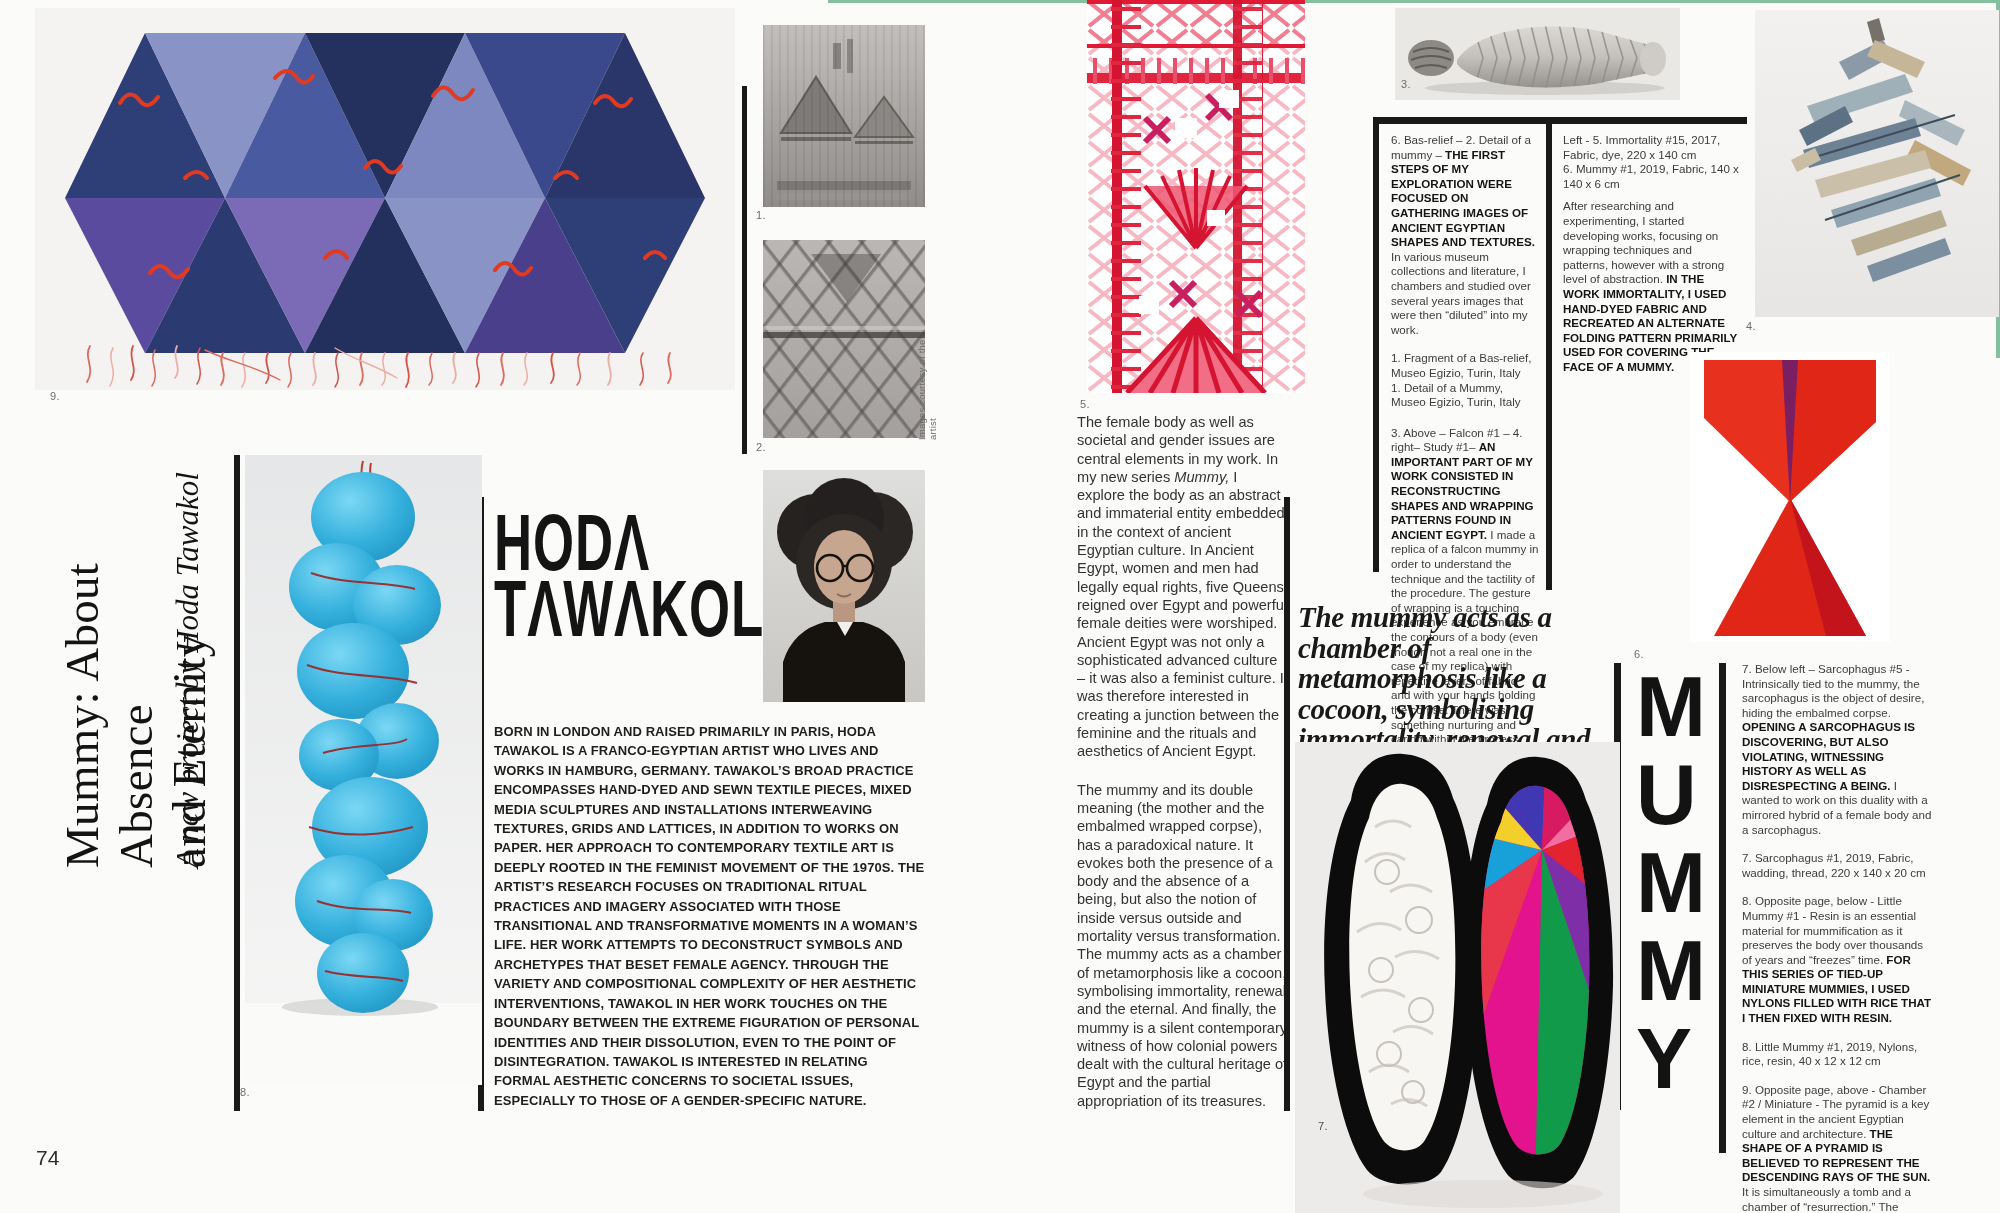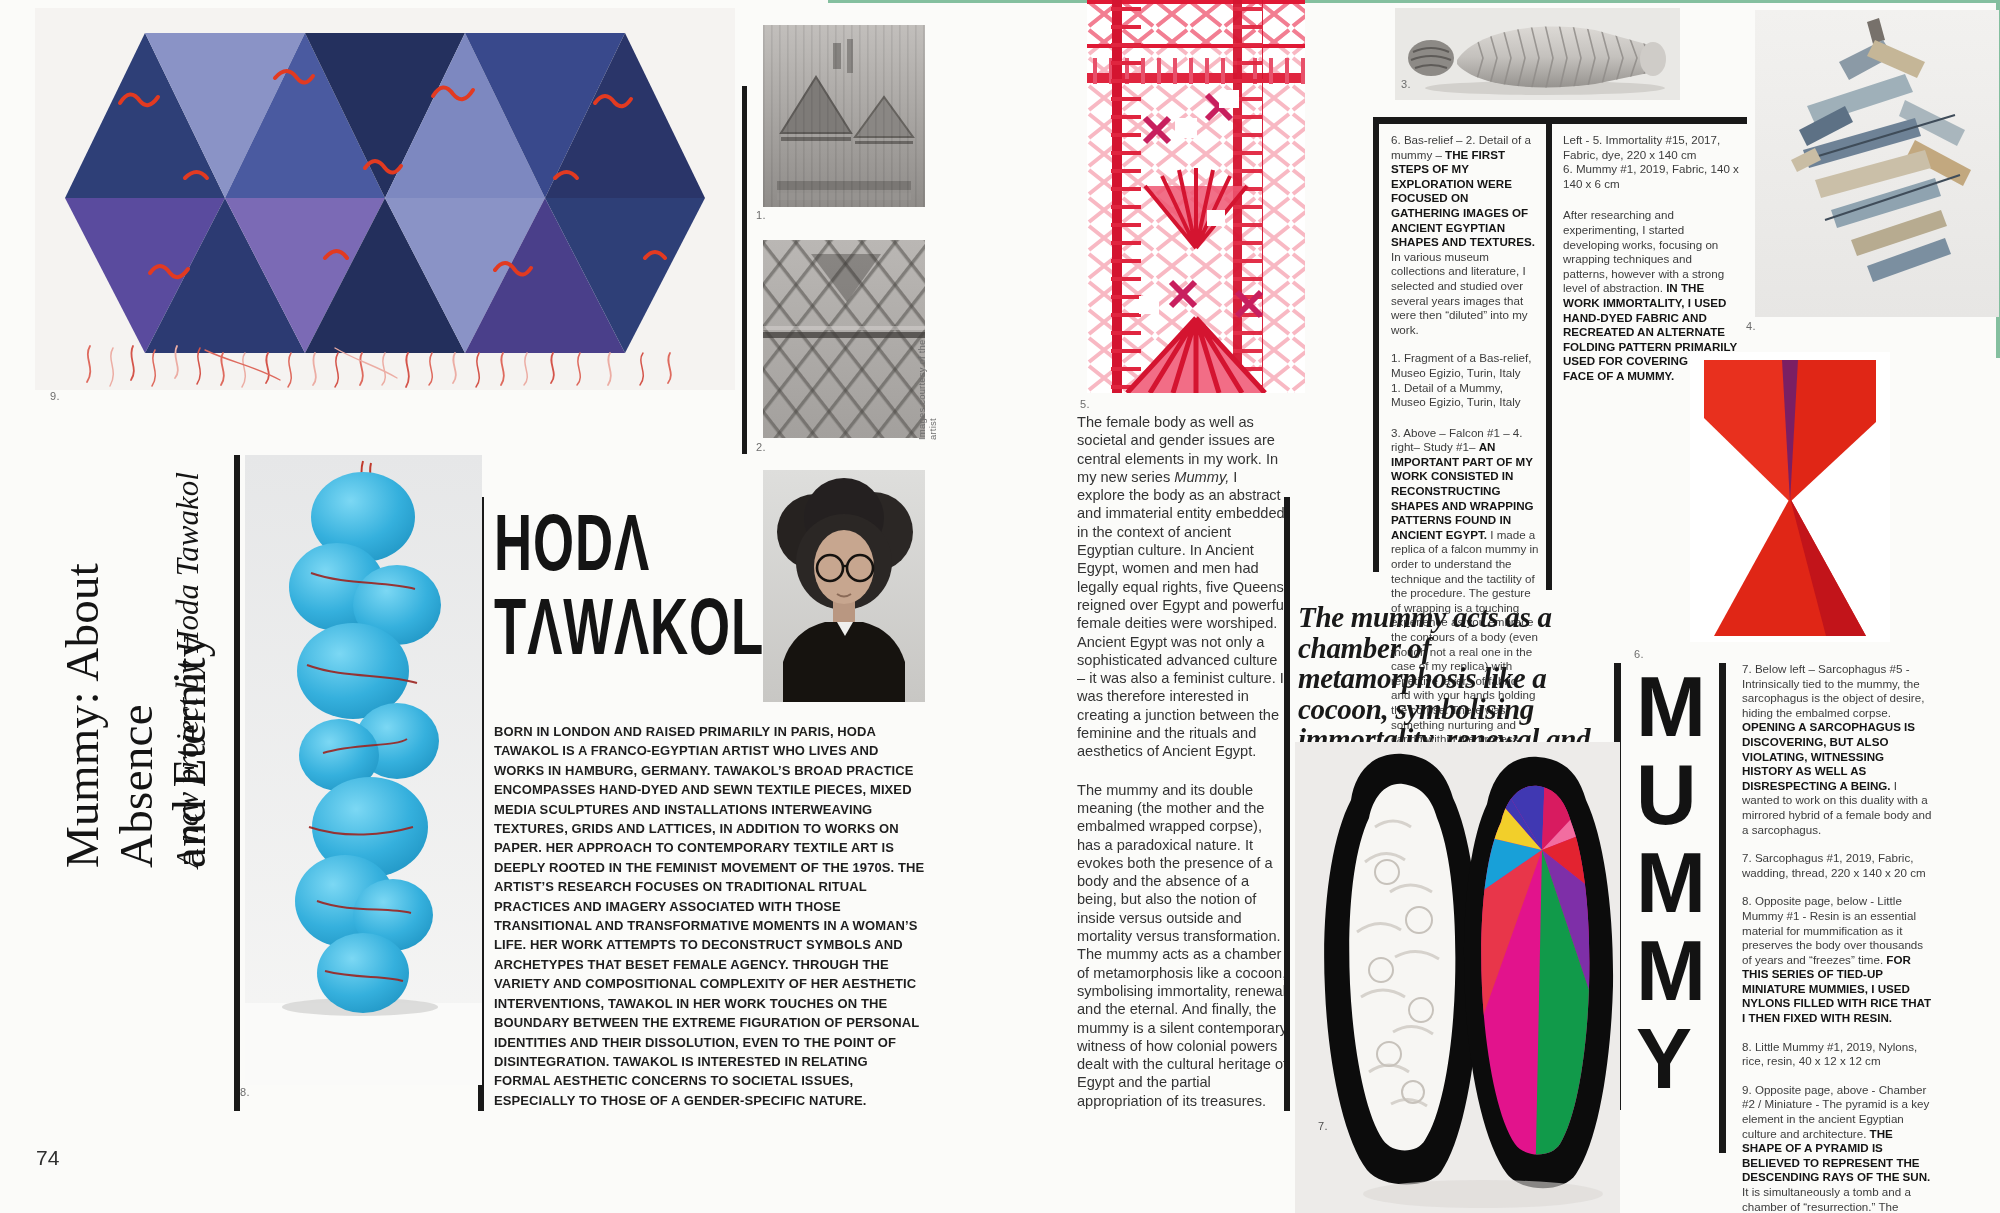--- a/index.html
+++ b/index.html
@@ -146,21 +146,21 @@
         <path d="M72,446 C105,458 142,452 166,458"></path>
           <path d="M80,516 C110,524 140,520 158,526"></path>
       </g>
     </svg>
   </div>
   <span class="figlabel" style="left:240px;top:1086px;">8.</span>
 
   <div class="abs" style="left:494px;top:496px;">
     <span class="logoline">HODΛ</span>
   </div>
-  <div class="abs" style="left:494px;top:580px;">
+  <div class="abs" style="left:494px;top:562px;">
     <span class="logoline">TΛWΛKOL</span>
   </div>
 
   <div class="abs bio" style="left:494px;top:722px;width:432px;">BORN IN LONDON AND RAISED PRIMARILY IN PARIS, HODA TAWAKOL IS A FRANCO-EGYPTIAN ARTIST WHO LIVES AND WORKS IN HAMBURG, GERMANY. TAWAKOL’S BROAD PRACTICE ENCOMPASSES HAND-DYED AND SEWN TEXTILE PIECES, MIXED MEDIA SCULPTURES AND INSTALLATIONS INTERWEAVING TEXTURES, GRIDS AND LATTICES, IN ADDITION TO WORKS ON PAPER. HER APPROACH TO CONTEMPORARY TEXTILE ART IS DEEPLY ROOTED IN THE FEMINIST MOVEMENT OF THE 1970S. THE ARTIST’S RESEARCH FOCUSES ON TRADITIONAL RITUAL PRACTICES AND IMAGERY ASSOCIATED WITH THOSE TRANSITIONAL AND TRANSFORMATIVE MOMENTS IN A WOMAN’S LIFE. HER WORK ATTEMPTS TO DECONSTRUCT SYMBOLS AND ARCHETYPES THAT BESET FEMALE AGENCY. THROUGH THE VARIETY AND COMPOSITIONAL COMPLEXITY OF HER AESTHETIC INTERVENTIONS, TAWAKOL IN HER WORK TOUCHES ON THE BOUNDARY BETWEEN THE EXTREME FIGURATION OF PERSONAL IDENTITIES AND THEIR DISSOLUTION, EVEN TO THE POINT OF DISINTEGRATION. TAWAKOL IS INTERESTED IN RELATING FORMAL AESTHETIC CONCERNS TO SOCIETAL ISSUES, ESPECIALLY TO THOSE OF A GENDER-SPECIFIC NATURE.</div>
 
   <div class="abs pagenum" style="left:36px;top:1146px;">74</div>
 
   <div class="abs" style="left:763px;top:25px;width:162px;height:182px;">
     <svg width="162" height="182" viewBox="0 0 162 182">
       <defs>
@@ -286,31 +286,31 @@
     <p><span>The female body as well as societal and gender issues are central elements in my work. In my new series </span><i>Mummy,</i><span> I explore the body as an abstract and immaterial entity embedded in the context of ancient Egyptian culture. In Ancient Egypt, women and men had legally equal rights, five Queens reigned over Egypt and powerful female deities were worshiped. Ancient Egypt was not only a sophisticated advanced culture – it was also a feminist culture. I was therefore interested in creating a junction between the feminine and the rituals and aesthetics of Ancient Egypt.</span></p>
     <p>The mummy and its double meaning (the mother and the embalmed wrapped corpse), has a paradoxical nature. It evokes both the presence of a body and the absence of a being, but also the notion of inside versus outside and mortality versus transformation. The mummy acts as a chamber of metamorphosis like a cocoon, symbolising immortality, renewal and the eternal. And finally, the mummy is a silent contemporary witness of how colonial powers dealt with the cultural heritage of Egypt and the partial appropriation of its treasures.</p>
   </div>
   <div class="rule" style="left:1284px;top:497px;width:6px;height:614px;"></div>
 
   <div class="rule" style="left:1373px;top:117px;width:374px;height:7px;"></div>
   <div class="rule" style="left:1373px;top:117px;width:6px;height:455px;"></div>
   <div class="rule" style="left:1546px;top:124px;width:6px;height:466px;"></div>
 
   <div class="abs cap" style="left:1391px;top:133px;width:148px;">
-    <p><span>6. Bas-relief – 2. Detail of a mummy – </span><b>THE FIRST STEPS OF MY EXPLORATION WERE FOCUSED ON GATHERING IMAGES OF ANCIENT EGYPTIAN SHAPES AND TEXTURES.</b><span> In various museum collections and literature, I selected and studied over several years images that were then “diluted” into my work.</span></p>
+    <p><span>6. Bas-relief – 2. Detail of a mummy – </span><b>THE FIRST STEPS OF MY EXPLORATION WERE FOCUSED ON GATHERING IMAGES OF ANCIENT EGYPTIAN SHAPES AND TEXTURES.</b><span> In various museum collections and literature, I chambers and studied over several years images that were then “diluted” into my work.</span></p>
     <p style="margin-bottom:0">1. Fragment of a Bas-relief, Museo Egizio, Turin, Italy</p>
     <p>1. Detail of a Mummy, Museo Egizio, Turin, Italy</p>
     <p style="margin-top:16px"><span>3. Above – Falcon #1 – 4. right– Study #1– </span><b>AN IMPORTANT PART OF MY WORK CONSISTED IN RECONSTRUCTING SHAPES AND WRAPPING PATTERNS FOUND IN ANCIENT EGYPT.</b><span> I made a replica of a falcon mummy in order to understand the technique and the tactility of the procedure. The gesture of wrapping is a touching experience as you embrace the contours of a body (even though not a real one in the case of my replica) with repetitive layers of fabric and with your hands holding the corpse. There was something nurturing and caring within the process itself.</span></p>
     <p style="margin-bottom:2px">3. Falcon #1, 2015, Fabric, plastic, 32 x 9 x 6 cm</p>
     <p>4. Study #1, 2019, Paper, ink, acrylic, 35,5 x 27 x 2 cm</p>
   </div>
 
   <div class="abs cap" style="left:1563px;top:133px;width:176px;">
     <p style="margin-bottom:0">Left - 5. Immortality #15, 2017, Fabric, dye, 220 x 140 cm</p>
-    <p style="margin-bottom:17px">6. Mummy #1, 2019, Fabric, 140 x 140 x 6 cm</p>
+    <p style="margin-bottom:8px">6. Mummy #1, 2019, Fabric, 140 x 140 x 6 cm</p>
     <p><span>After researching and experimenting, I started developing works, focusing on wrapping techniques and patterns, however with a strong level of abstraction. </span><b>IN THE WORK IMMORTALITY, I USED HAND-DYED FABRIC AND RECREATED AN ALTERNATE FOLDING PATTERN PRIMARILY USED FOR COVERING THE FACE OF A MUMMY.</b></p>
   </div>
 
   <div class="abs" style="left:1395px;top:8px;width:285px;height:92px;">
     <svg width="285" height="92" viewBox="0 0 285 92">
       <defs>
         <linearGradient id="fc" x1="0" y1="0" x2="0" y2="1">
           <stop offset="0" stop-color="#dcd9d5"></stop>
             <stop offset=".5" stop-color="#c4c1bd"></stop>
             <stop offset="1" stop-color="#96938f"></stop>

